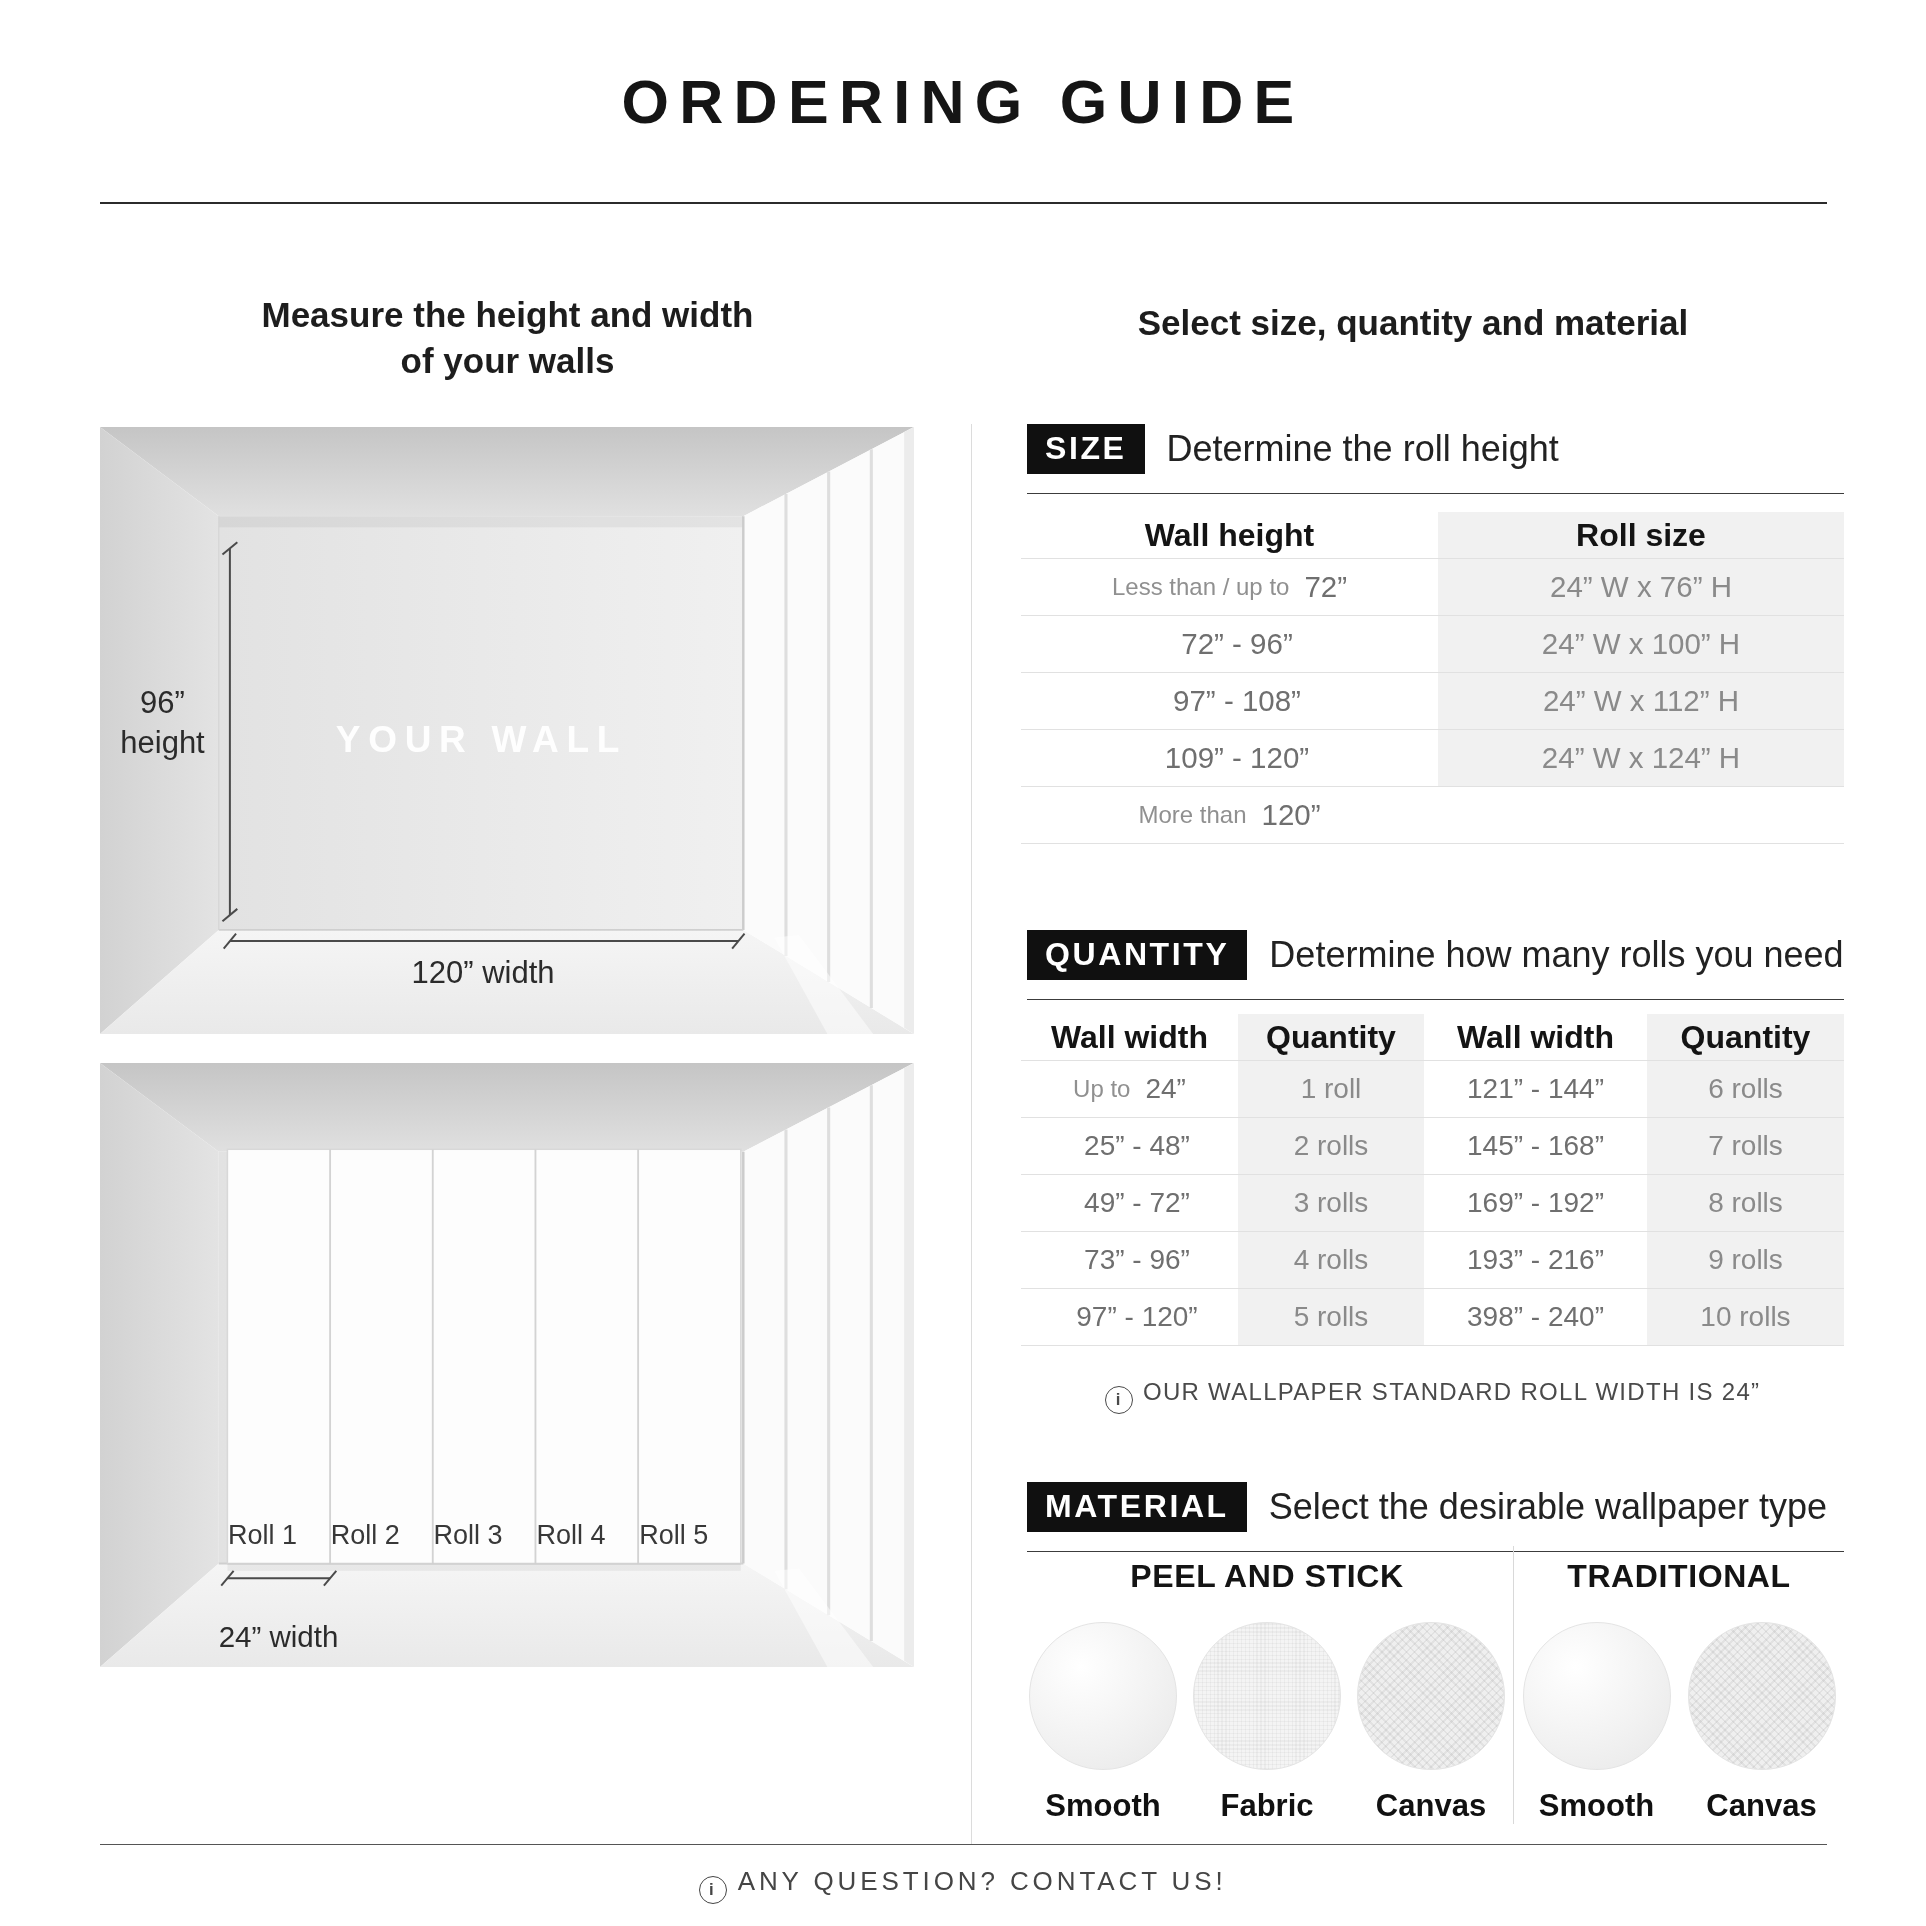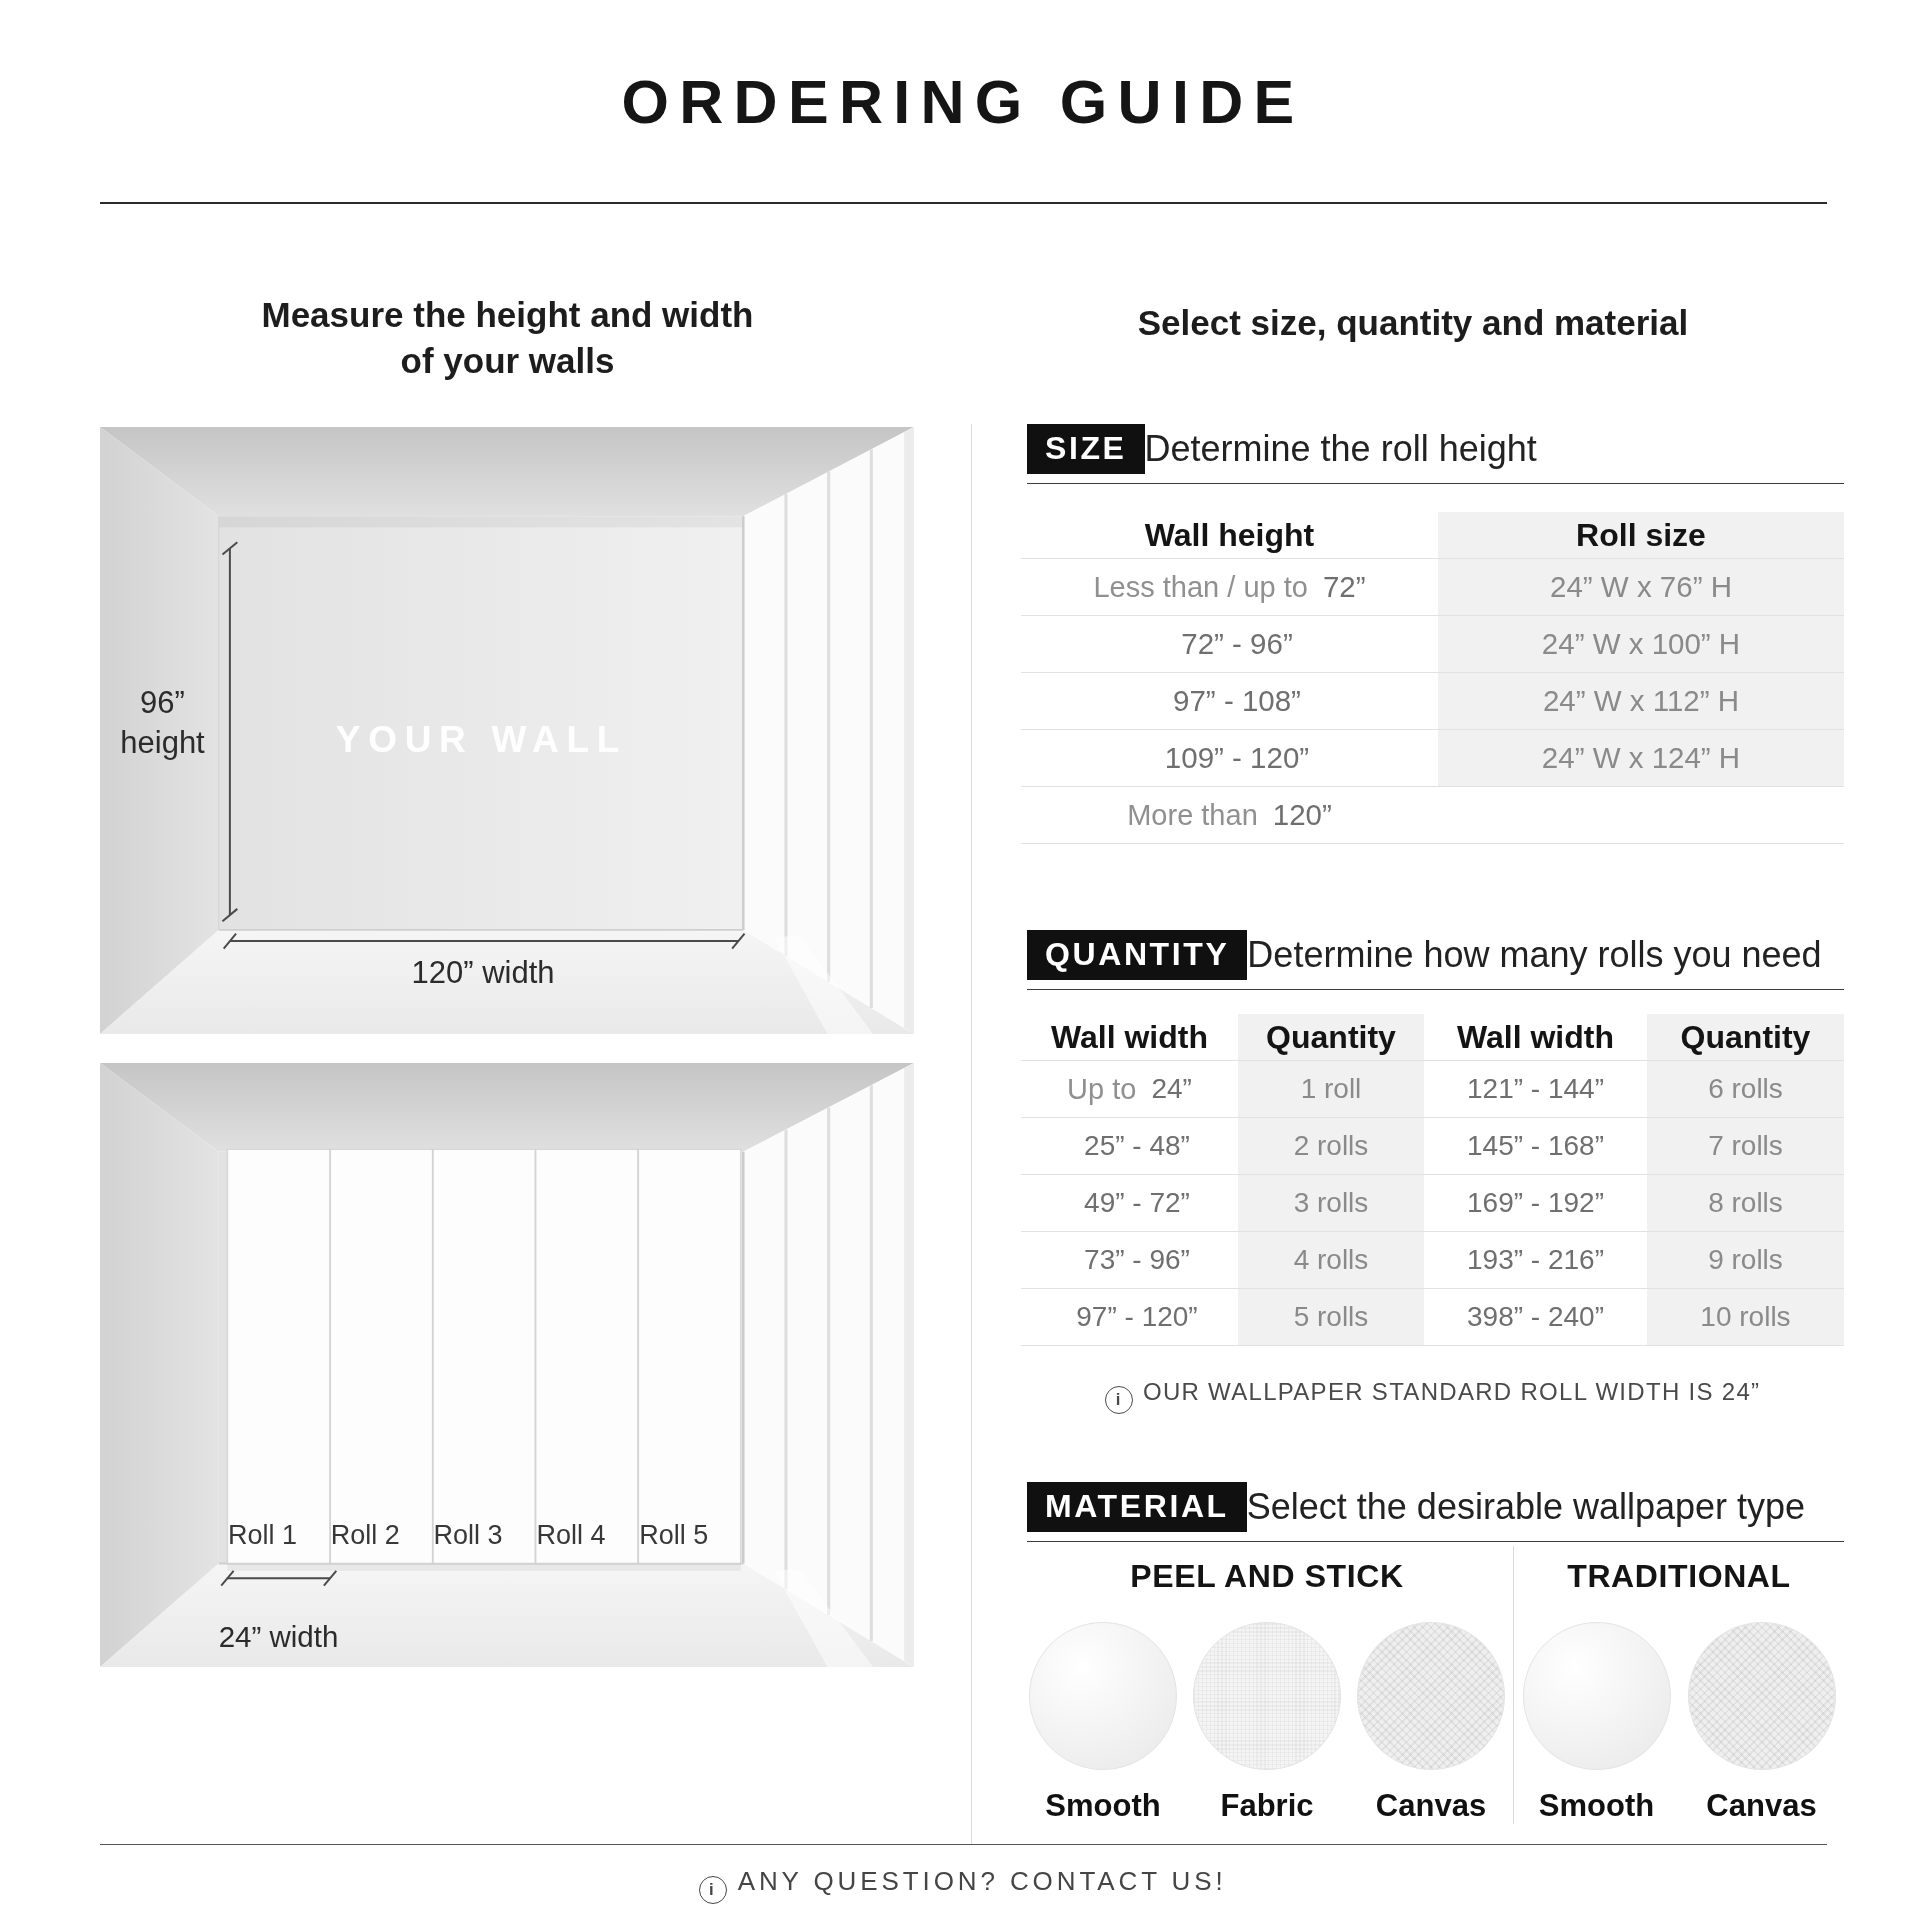--- a/index.html
+++ b/index.html
@@ -38,38 +38,38 @@
   .roll-labels { left:128px; top:457px; width:514px; display:flex; }
   .roll-labels > div { flex:1; text-align:left; font-size:27px; color:#383838; }
   .label-width24 { left:82px; top:557px; width:193px; text-align:center;
     font-size:29.5px; color:#2b2b2b; }
 
   .example { left:100px; top:1694px; width:790px; border-left:1.9px solid #2e2e2e;
     padding:3.9px 0 6.4px 22px; font-size:32px; line-height:1.42; color:#1d1d1d; }
 
   
   .section-head { left:1027px; width:817px; border-bottom:1.9px solid #3c3c3c;
-    padding-bottom:9px; display:flex; align-items:center; }
+    padding-bottom:19px; display:flex; align-items:center; gap:22px; }
   .head-size { top:424px; } .head-qty { top:930px; } .head-mat { top:1482px; }
   .badge { background:#101010; color:#ffffff; font-weight:700; font-size:32px;
     letter-spacing:2.6px; padding:6.4px 18px; white-space:nowrap; }
   .section-title { font-size:36px; color:#222222; }
 
   
   .size-table { left:1021px; top:512px; width:823px; }
   .st-row { display:grid; grid-template-columns:417px 406px; border-bottom:1.3px solid #e1e1e1; }
   .qty-table { left:1021px; top:1014px; width:823px; }
   .qt-row { display:grid; grid-template-columns:217px 186px 223px 197px; border-bottom:1.3px solid #e1e1e1; }
   .cell { display:flex; align-items:center; justify-content:center; text-align:center;
     min-height:56px; font-size:29.5px; color:#6f6f6f; }
   .qt-row .cell { font-size:28px; }
   .head-row .cell { min-height:46px; font-size:32px; font-weight:700; color:#141414; }
   .gray { background:#f1f1f1; color:#8a8a8a; }
   .head-row .gray { color:#141414; }
-  .prefix { font-size:29px; color:#909090; margin-right:15px; }
+  .prefix { font-size:24px; color:#909090; margin-right:15px; }
   .custom-order { font-size:26px; line-height:1.3; max-width:276px; margin:6.4px auto; }
 
   .qty-note { left:1021px; top:1378px; width:823px; text-align:center;
     font-size:24px; letter-spacing:1.3px; color:#4a4a4a; }
 
   .info-icon { display:inline-flex; align-items:center; justify-content:center;
     width:26px; height:26px; border:1.9px solid currentColor; border-radius:50%;
     font-size:16.7px; font-weight:700; margin-right:10.3px; vertical-align:-5.1px; }
 
   

